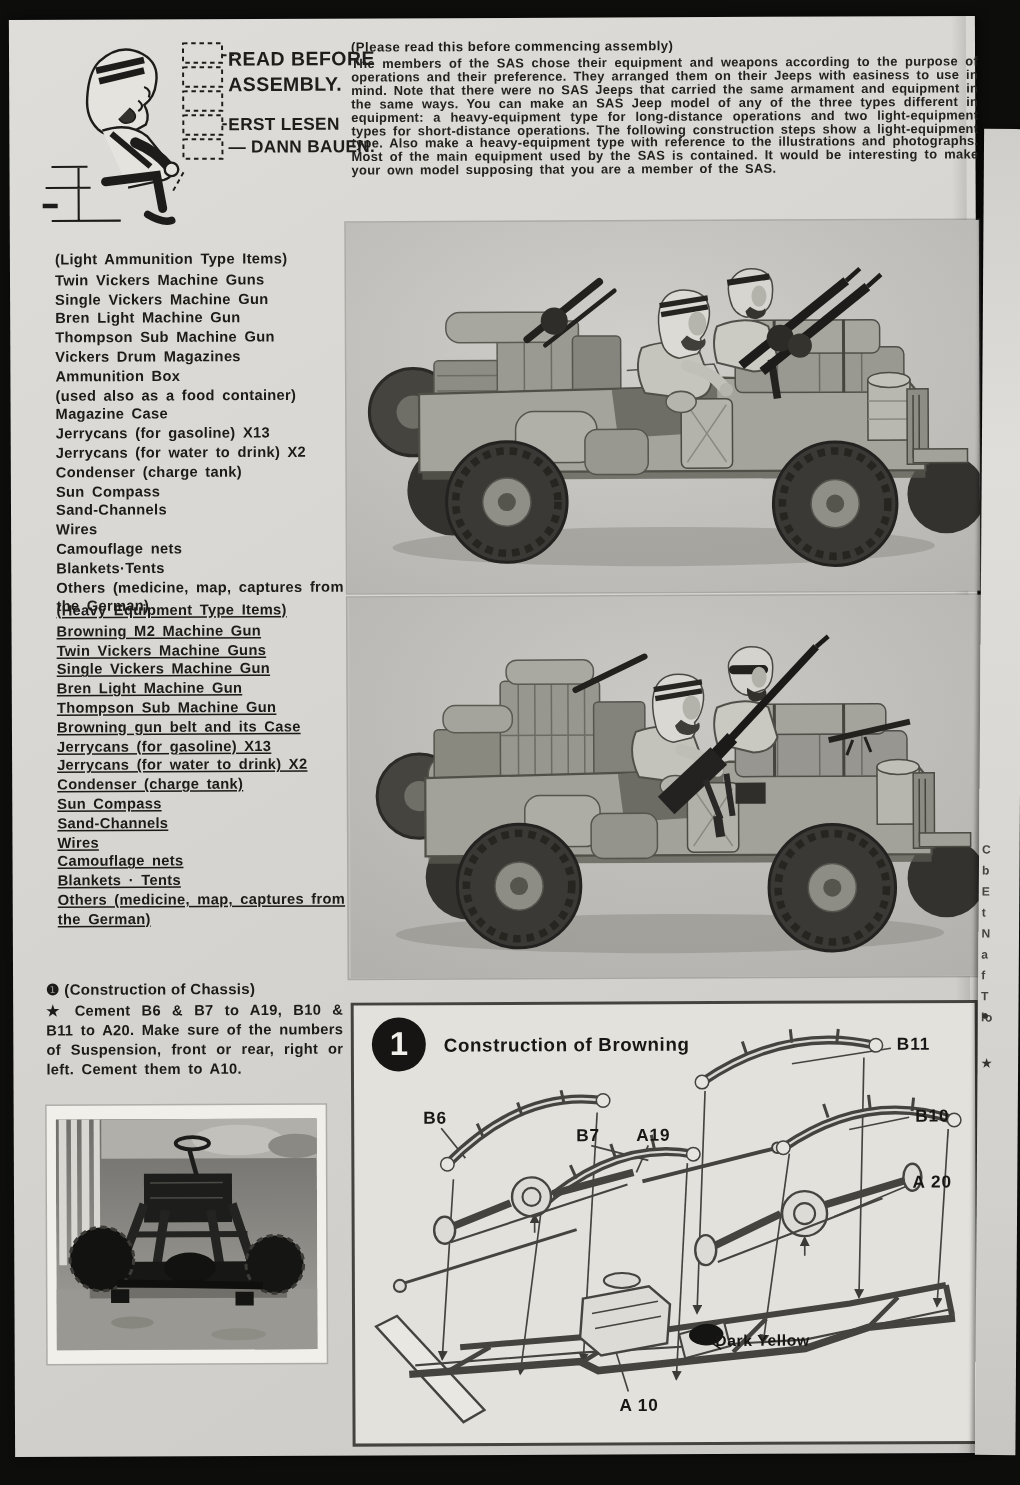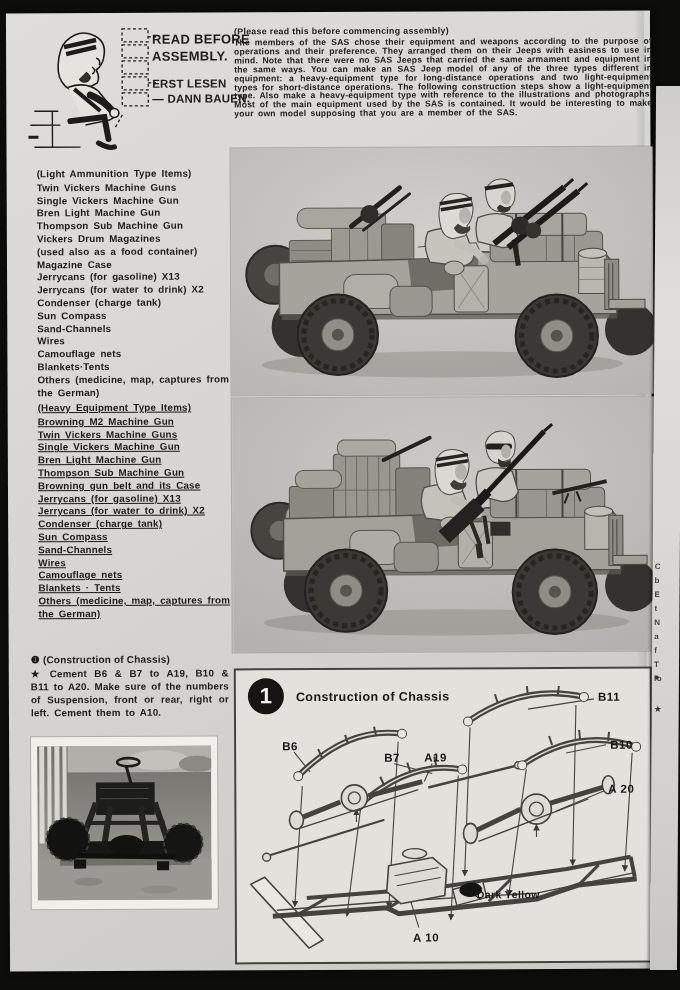--- a/index.html
+++ b/index.html
@@ -143,20 +143,21 @@
   </div>
 
   <div class="equip-list list-light">
     <div class="equip-title">(Light Ammunition Type Items)</div>
     <div>
         <div class="li">Twin Vickers Machine Guns</div>
         <div class="li">Single Vickers Machine Gun</div>
         <div class="li">Bren Light Machine Gun</div>
         <div class="li">Thompson Sub Machine Gun</div>
         <div class="li">Vickers Drum Magazines</div>
+        <div class="li">Ammunition Box</div>
         <div class="li">(used also as a food container)</div>
         <div class="li">Magazine Case</div>
         <div class="li">Jerrycans (for gasoline) X13</div>
         <div class="li">Jerrycans (for water to drink) X2</div>
         <div class="li">Condenser (charge tank)</div>
         <div class="li">Sun Compass</div>
         <div class="li">Sand-Channels</div>
         <div class="li">Wires</div>
         <div class="li">Camouflage nets</div>
         <div class="li">Blankets·Tents</div>
@@ -511,21 +512,21 @@
 
         <polygon points="152,196 196,188 210,200 208,226 164,234 150,222" fill="#dcdbd6" stroke-width="1.6"></polygon>
         <path d="M158,206 l44,-8 M160,216 l44,-8" stroke-width="1"></path>
         <ellipse cx="178" cy="184" rx="12" ry="5" fill="#dcdbd6" stroke-width="1.4"></ellipse>
         <polygon points="216,220 246,212 250,228 220,236" fill="#dcdbd6" stroke-width="1.4"></polygon>
       </g>
 
       <path d="M224,218 q8,-7 17,-3 q7,4 2,9 q-7,5 -15,2 q-7,-3 -4,-8 z M238,226 l6,4" fill="#141412" stroke="#141412"></path>
     </svg>
     <div class="step-circle">1</div>
-    <div class="diagram-title">Construction of Chassis</div>
+    <div class="diagram-title">Construction of Browning</div>
     <span class="part-label lbl-b6">B6</span>
     <span class="part-label lbl-b7">B7</span>
     <span class="part-label lbl-a19">A19</span>
     <span class="part-label lbl-b11">B11</span>
     <span class="part-label lbl-b10">B10</span>
     <span class="part-label lbl-a20">A 20</span>
     <span class="part-label lbl-a10">A 10</span>
     <span class="paint-note">Dark Yellow</span>
   </div>
 </div>

